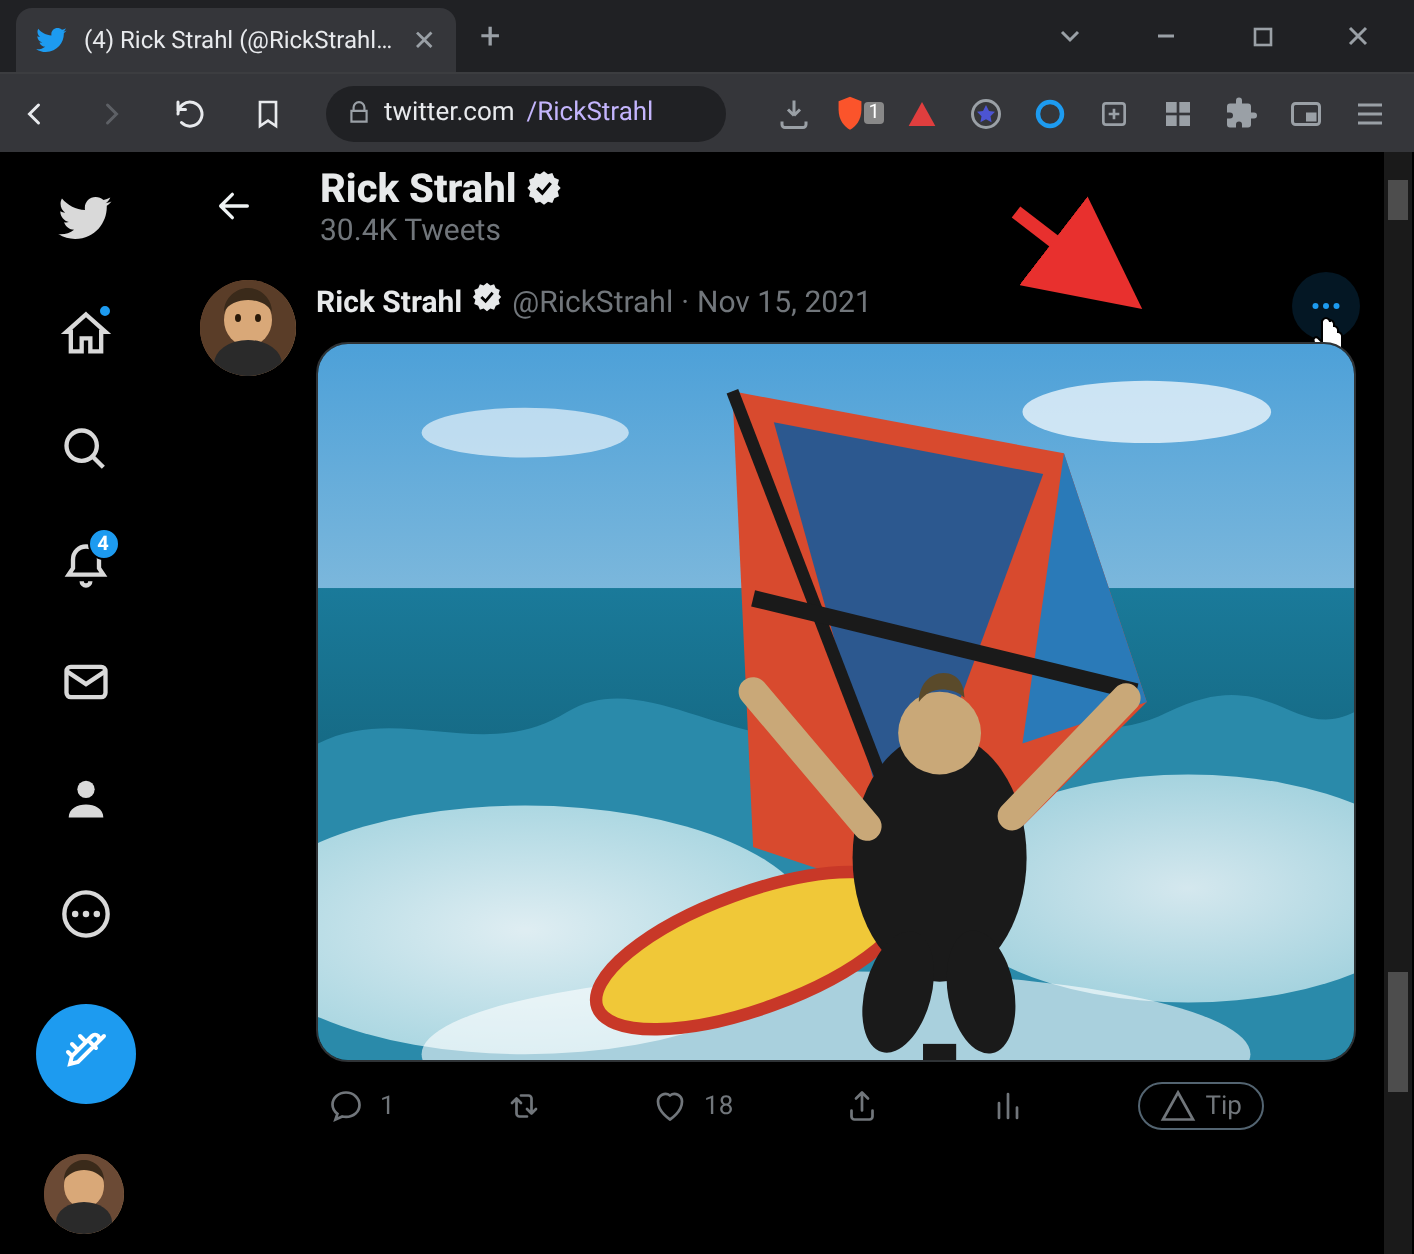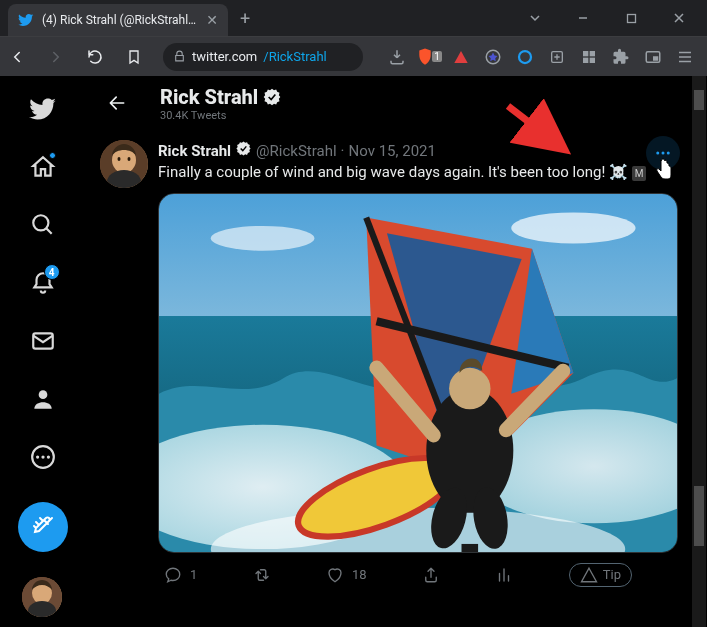--- a/index.html
+++ b/index.html
@@ -40,21 +40,21 @@
   .main-scroll { padding-right: 14px; }
   .scrollbar { position:absolute; right:0; top:0; width:14px; height:100%; background:#1a1a1a;}
   .scrollbar-thumb { position:absolute; right:2px; width:10px; background:#4d4d4d; border-radius:0; }
   
   .profile-header { display:flex; align-items:center; padding:6px 14px; gap:26px; height:54px;}
   .back-btn { width:34px; height:34px; display:flex; align-items:center; justify-content:center; color:#eff3f4; border-radius:50%; cursor:pointer;}
   .profile-title { display:flex; flex-direction:column; }
   .profile-name-row { display:flex; align-items:center; gap:4px;}
   .profile-name { color:#e7e9ea; font-size:20px; font-weight:800;}
   .verified { display:inline-flex; }
-  .tweet-count { color:#71767b; font-size:11px;}
+  .tweet-count { color:#71767b; font-size:15px;}
   
   
   .tweet { padding:10px 14px; display:flex; gap:10px; }
   .tweet-avatar { width:48px; height:48px; border-radius:50%; background:linear-gradient(135deg,#8b5a3c 30%,#c9a878 100%); flex-shrink:0; overflow:hidden;}
   .tweet-body { flex:1; min-width:0;}
   .tweet-head { display:flex; align-items:center; gap:4px; color:#71767b; font-size:15px; position:relative;}
   .tweet-author { color:#e7e9ea; font-weight:700;}
   .tweet-text { color:#e7e9ea; font-size:15px; margin-top:2px; line-height:1.3;}
   .mute-badge { display:inline-block; background:#3a3a3a; color:#ccc; font-size:10px; padding:1px 3px; border-radius:2px; margin-left:4px; vertical-align:middle;}
   .more-btn { position:absolute; right:-2px; top:-4px; width:34px; height:34px; border-radius:50%; background:rgba(29,155,240,0.15); display:flex; align-items:center; justify-content:center; color:#1d9bf0; cursor:pointer;}
@@ -131,21 +131,21 @@
   <div class="tb-btn">
       <svg width="16" height="16" viewBox="0 0 24 24">
         <path d="M6 3h12v18l-6-4-6 4z" stroke="#e8eaed" stroke-width="2" fill="none"></path>
       </svg>
     </div>
   <div class="addressbar">
     <svg width="13" height="13" viewBox="0 0 24 24">
         <path d="M7 10V7a5 5 0 0 1 10 0v3M5 10h14v10H5z" stroke="#9aa0a6" stroke-width="2" fill="none"></path>
       </svg>
     <span style="color:#e8eaed">twitter.com</span>
-      <span style="color:#0ea5e9">/RickStrahl</span>
+      <span style="color:#c4b5fd">/RickStrahl</span>
   </div>
   <div class="tb-right">
     <div class="tb-icon">
         <svg width="18" height="18" viewBox="0 0 24 24">
           <path d="M12 3v10m0 0l-4-4m4 4l4-4M4 17v2a2 2 0 0 0 2 2h12a2 2 0 0 0 2-2v-2" stroke="#9aa0a6" stroke-width="2" fill="none"></path>
         </svg>
       </div>
     <div class="tb-icon brave-badge">
       <svg width="18" height="20" viewBox="0 0 24 28">
           <path d="M12 2l8 3v6c0 7-4 12-8 14-4-2-8-7-8-14V5z" fill="#fb542b"></path>
@@ -310,23 +310,20 @@
                   <circle cx="5" cy="12" r="2" fill="#1d9bf0"></circle>
                   <circle cx="12" cy="12" r="2" fill="#1d9bf0"></circle>
                   <circle cx="19" cy="12" r="2" fill="#1d9bf0"></circle>
                 </svg>
           </div>
           <span class="cursor-hand">
             <svg width="20" height="24" viewBox="0 0 20 24">
                   <path d="M7 2v11l-2-2c-1-1-3 0-2 2l4 6c1 1 2 2 4 2h3c2 0 3-2 3-4v-7c0-1-1-2-2-2v-1c0-1-1-2-2-2v-1c0-1-1-2-2-2V3c0-1-1-2-2-2s-2 1-2 2z" fill="#fff" stroke="#000" stroke-width="1"></path>
                 </svg>
           </span>
-        </div>
-        <div class="tweet-text">
-          <span>Finally a couple of wind and big wave days again. It's been too long! ☠️</span><span class="mute-badge">M</span>
         </div>
         <div class="tweet-media">
           <svg class="media-svg" viewBox="0 0 500 360" preserveAspectRatio="xMidYMid slice">
             <defs>
               <linearGradient id="sky" x1="0" y1="0" x2="0" y2="1">
                     <stop offset="0" stop-color="#4a9fd8"></stop>
                     <stop offset="1" stop-color="#7db8dc"></stop>
                   </linearGradient>
               <linearGradient id="sea" x1="0" y1="0" x2="0" y2="1">
                     <stop offset="0" stop-color="#1a7a9a"></stop>

